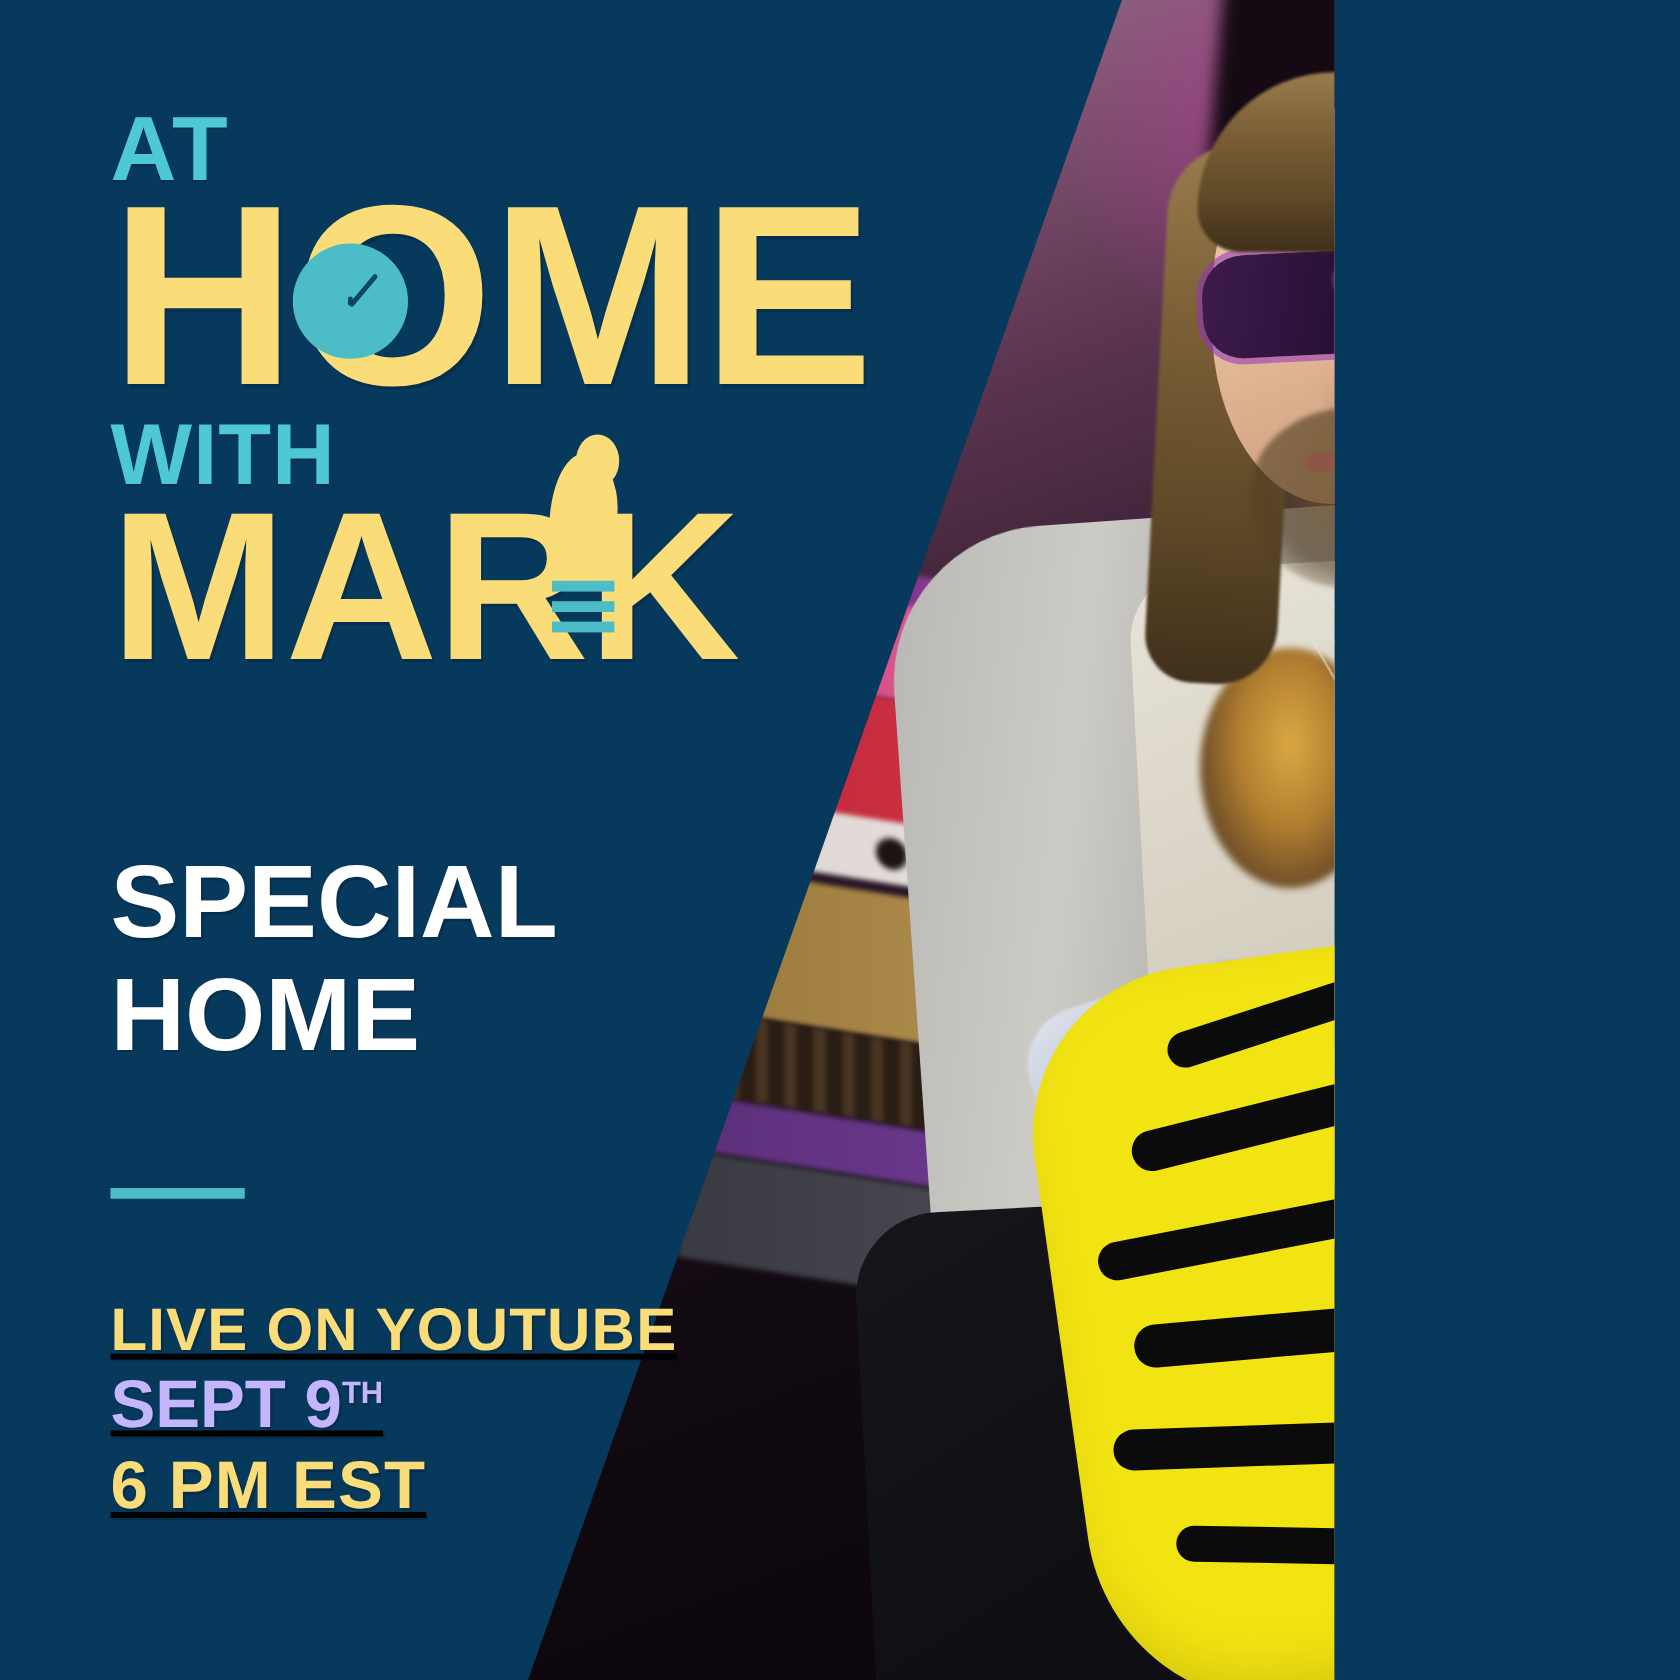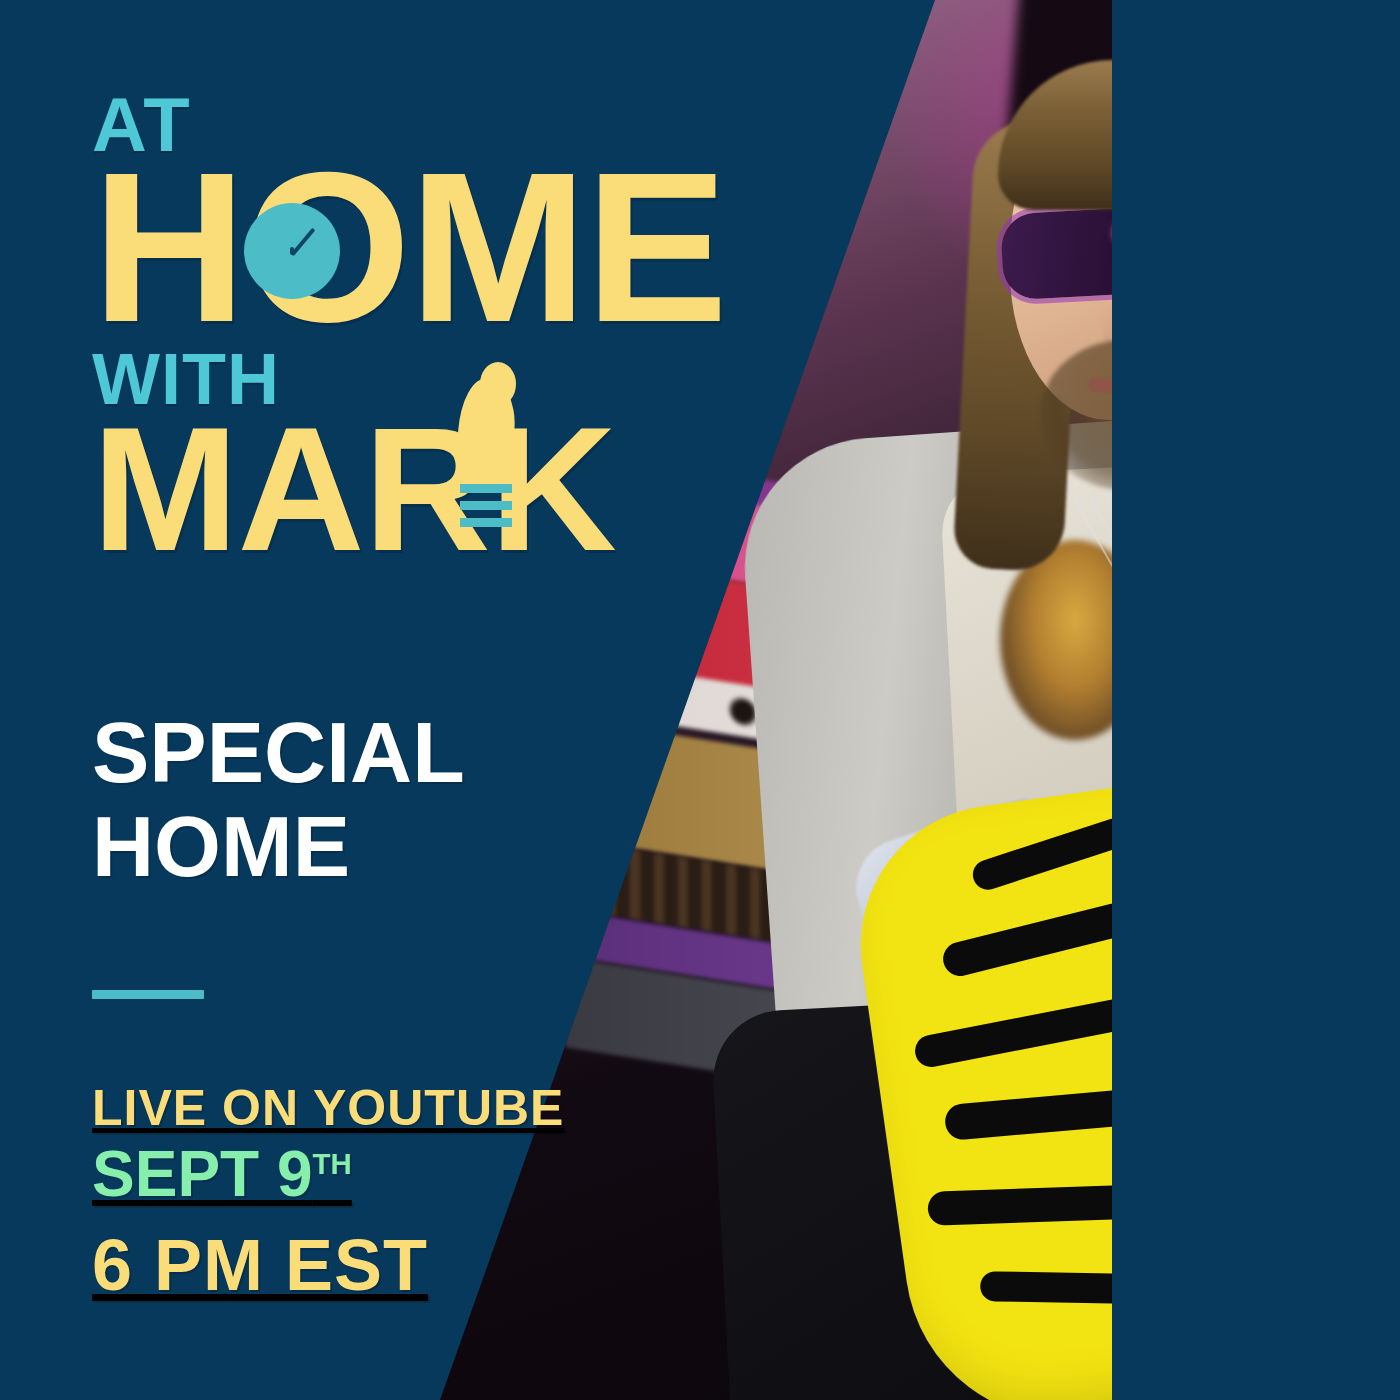--- a/index.html
+++ b/index.html
@@ -246,28 +246,28 @@
   }
 
   
   #broadcast { position:absolute; left:92px; top:1083px; width:560px;text-decoration:underline; }
   #bc-platform {
     font-size:50px; font-weight:bold; color:#fadd79;
     letter-spacing:1px; line-height:1;
     text-shadow:2px 2px 0 rgba(0,0,0,.18);
   }
   #bc-date {
-    font-size:64px; font-weight:bold; color:#86efac;
+    font-size:56px; font-weight:bold; color:#c4b5fd;
     letter-spacing:0px; line-height:1.05; margin-top:8px;
     text-shadow:2px 2px 0 rgba(0,0,0,.16);
   }
   #bc-date sup { font-size:.46em; vertical-align:super; letter-spacing:0; }
   #bc-time {
-    font-size:72px; font-weight:bold; color:#fadd79;
-    letter-spacing:1px; line-height:1; margin-top:21px;
+    font-size:56px; font-weight:bold; color:#fadd79;
+    letter-spacing:1px; line-height:1; margin-top:10px;
     text-shadow:2px 2px 0 rgba(0,0,0,.18);
   }
 </style>
 </head>
 <body>
 
 <div id="poster">
 
   <div id="photo">
     <div id="wall-mag" class="wallpanel"></div>

